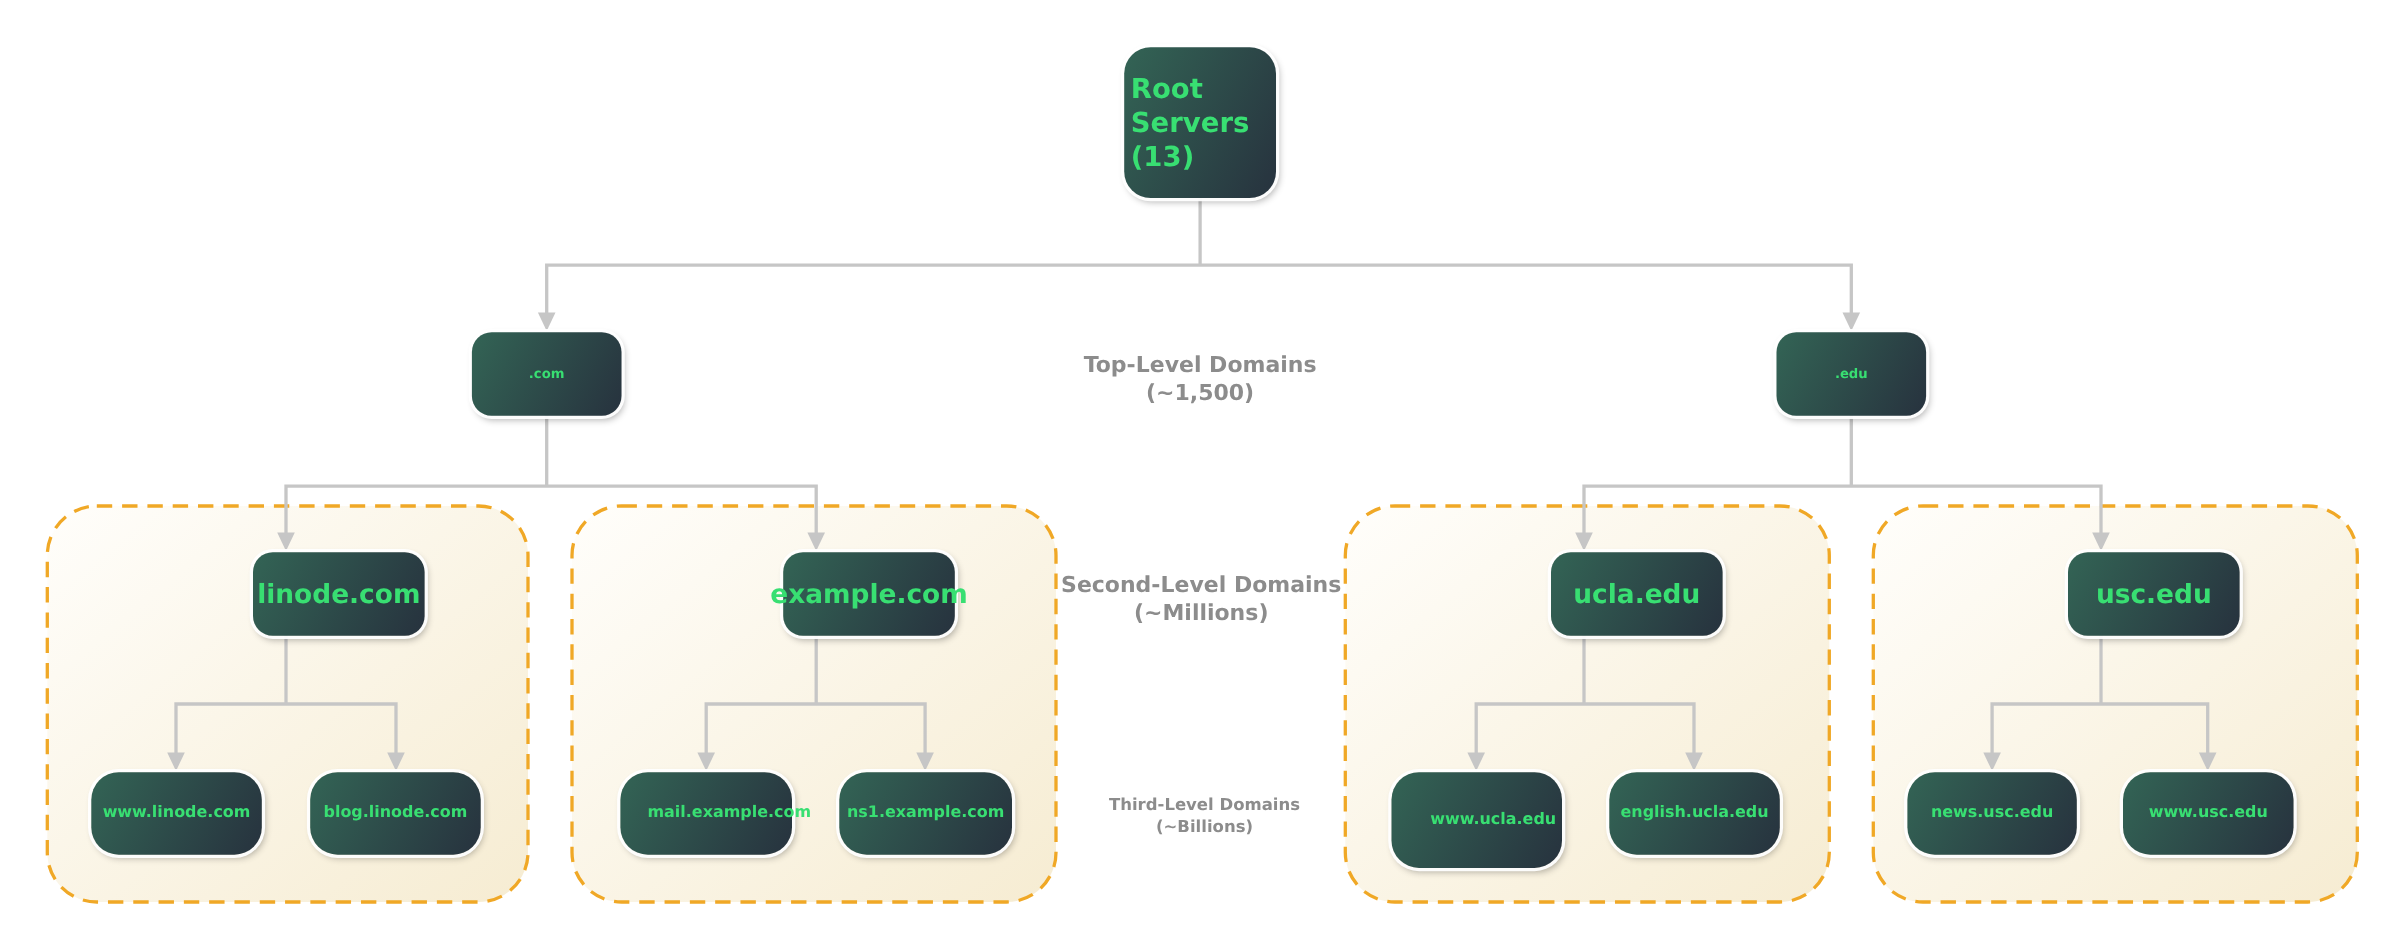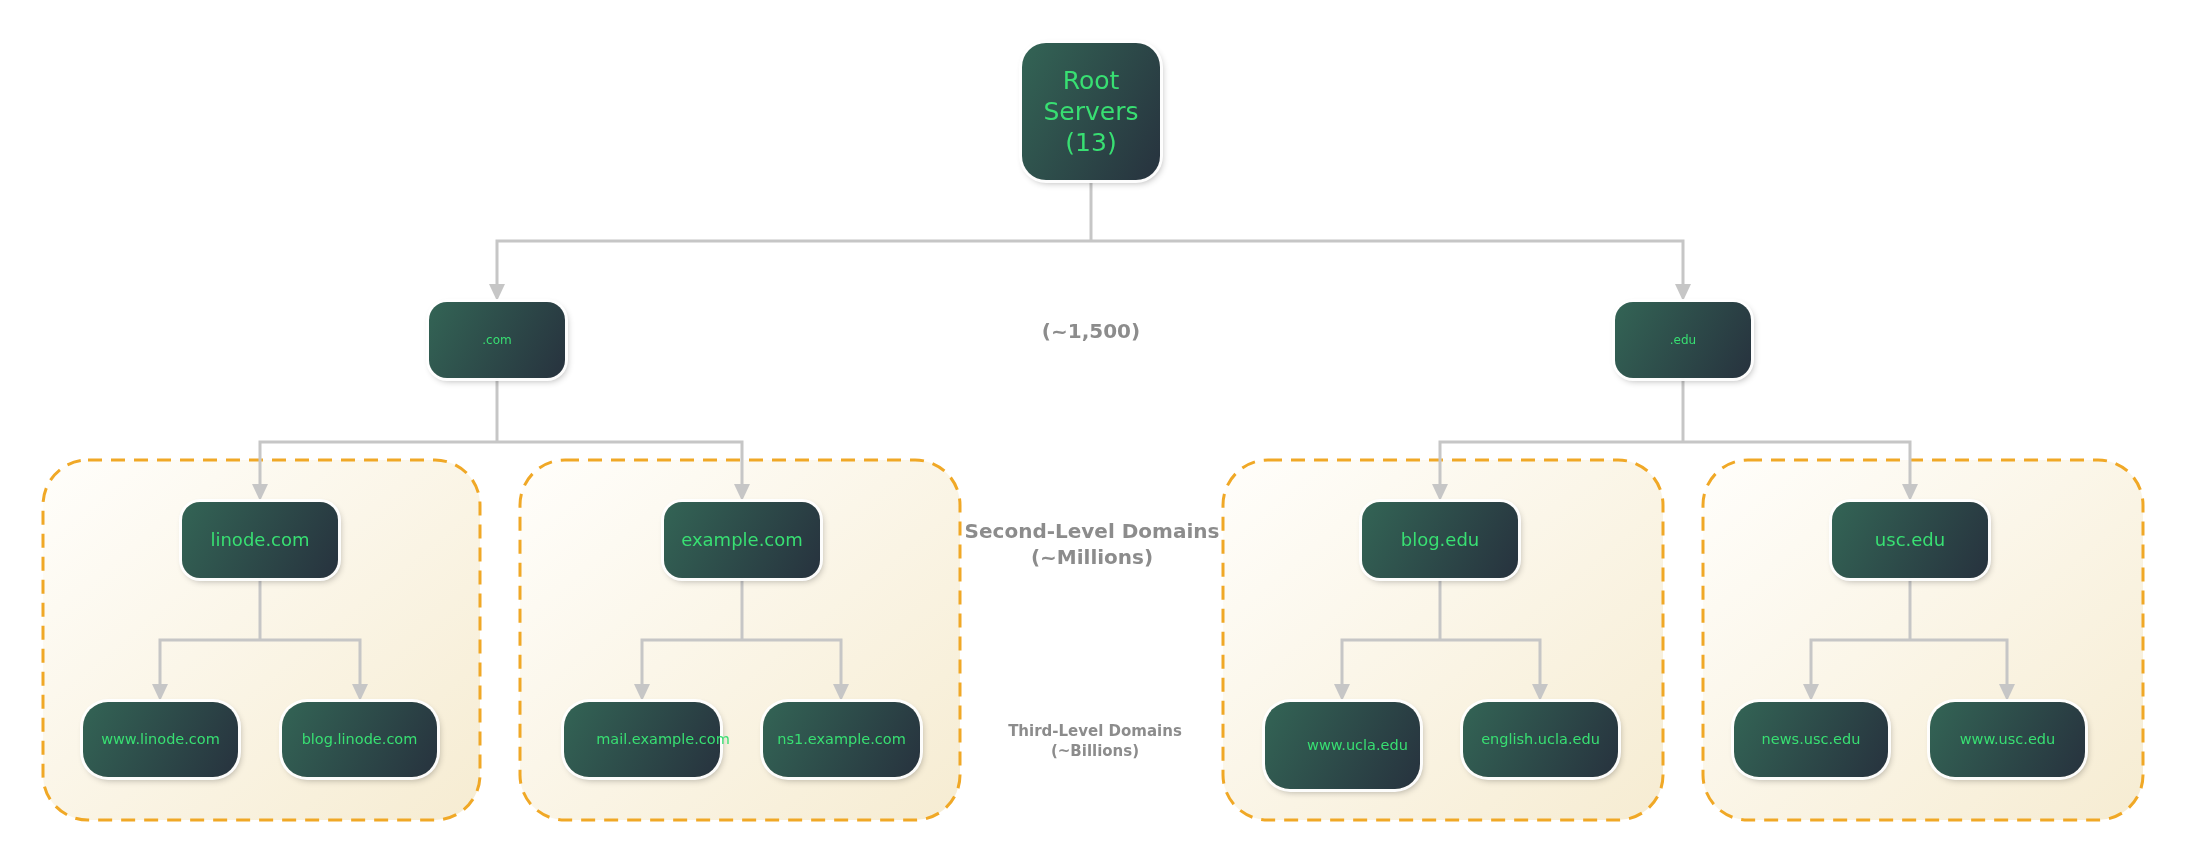--- a/index.html
+++ b/index.html
@@ -28,31 +28,30 @@
     fill:url(#groupGrad);
     stroke:var(--group-border);
     stroke-width:3;
     stroke-dasharray:14 9;
   }
   .node{
     position:absolute;z-index:2;
     display:flex;align-items:center;justify-content:center;
     background:linear-gradient(118deg,var(--node-grad-start) 0%,var(--node-grad-end) 100%);
     color:var(--node-text);
-    font-weight:normal;
-    text-align:center;
+    font-weight:bold;
     border-radius:18px;
     box-shadow:0 0 0 3px rgba(255,255,255,0.95), 2px 3px 7px rgba(0,0,0,0.30);
     line-height:1.25;
     box-sizing:border-box;
     padding:4px 6px;
   }
   .node.root{border-radius:24px;font-size:25px;}
   .node.tld{font-size:12px;}
-  .node.sld{font-size:18px;}
+  .node.sld{font-size:24px;margin-left:48px;}
   .node.third{font-size:14.5px;border-radius:25px;}
   .level-label{
     position:absolute;z-index:2;
     color:var(--level-label);
     font-weight:bold;
     text-align:center;
     line-height:1.3;
   }
   .level-label .title,.level-label .subtitle{display:block;}
   .level-label.l1,.level-label.l2{font-size:20px;}
@@ -110,33 +109,34 @@
     <polygon class="arrow" points="1999,684 2015,684 2007,701"></polygon>
   </svg>
 
   <div class="node root" style="left:1022px;top:43px;width:138px;height:137px;">Root Servers (13)</div>
 
   <div class="node tld" style="left:429px;top:302px;width:136px;height:76px;">.com</div>
   <div class="node tld" style="left:1615px;top:302px;width:136px;height:76px;">.edu</div>
 
   <div class="node sld" style="left:182px;top:502px;width:156px;height:76px;">linode.com</div>
   <div class="node sld" style="left:664px;top:502px;width:156px;height:76px;">example.com</div>
-  <div class="node sld" style="left:1362px;top:502px;width:156px;height:76px;">blog.edu</div>
+  <div class="node sld" style="left:1362px;top:502px;width:156px;height:76px;">ucla.edu</div>
   <div class="node sld" style="left:1832px;top:502px;width:156px;height:76px;">usc.edu</div>
 
   <div class="node third" style="left:83px;top:702px;width:155px;height:75px;">www.linode.com</div>
   <div class="node third" style="left:282px;top:702px;width:155px;height:75px;">blog.linode.com</div>
   <div class="node third" style="left:564px;top:702px;width:156px;height:75px;padding-left:48px;">mail.example.com</div>
   <div class="node third" style="left:763px;top:702px;width:157px;height:75px;">ns1.example.com</div>
   <div class="node third" style="left:1265px;top:702px;width:155px;height:87px;padding-left:36px;">www.ucla.edu</div>
   <div class="node third" style="left:1463px;top:702px;width:155px;height:75px;">english.ucla.edu</div>
   <div class="node third" style="left:1734px;top:702px;width:154px;height:75px;">news.usc.edu</div>
   <div class="node third" style="left:1930px;top:702px;width:155px;height:75px;">www.usc.edu</div>
 
   <div class="level-label l1" style="left:941px;top:318px;width:300px;">
+    <span class="title">Top-Level Domains</span>
     <span class="subtitle">(~1,500)</span>
   </div>
   <div class="level-label l2" style="left:932px;top:518px;width:320px;">
     <span class="title">Second-Level Domains</span>
     <span class="subtitle">(~Millions)</span>
   </div>
   <div class="level-label l3" style="left:965px;top:722px;width:260px;">
     <span class="title">Third-Level Domains</span>
     <span class="subtitle">(~Billions)</span>
   </div>

